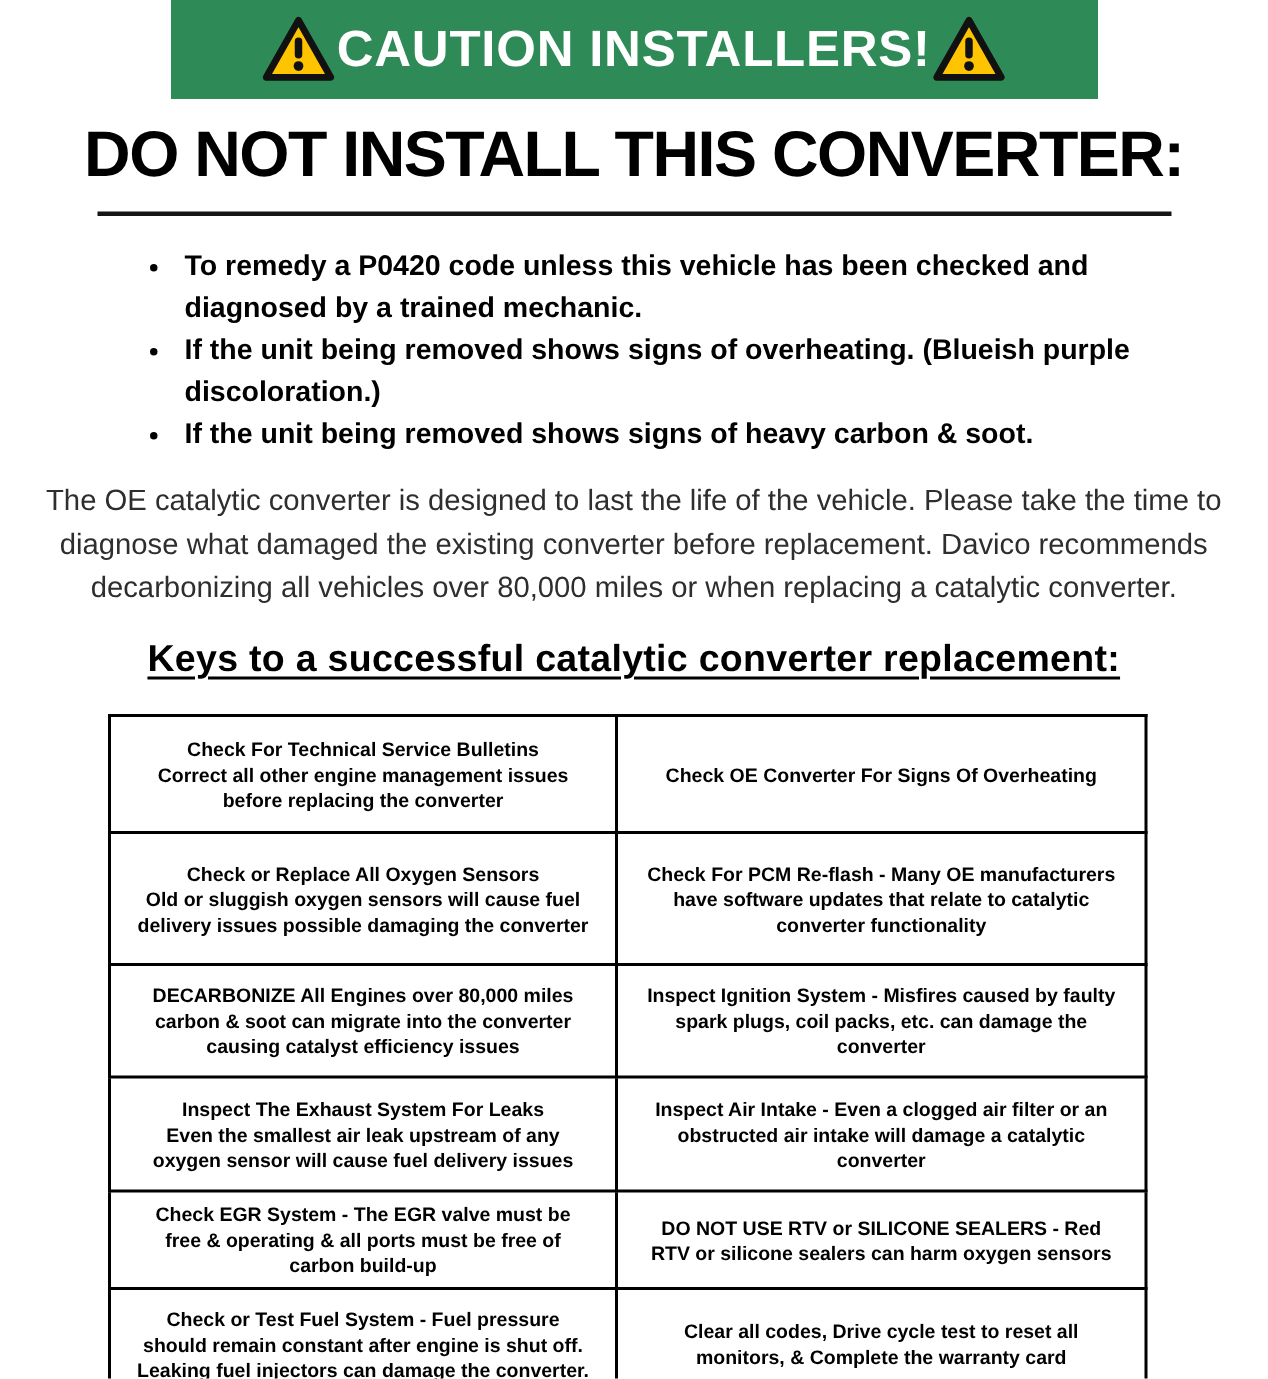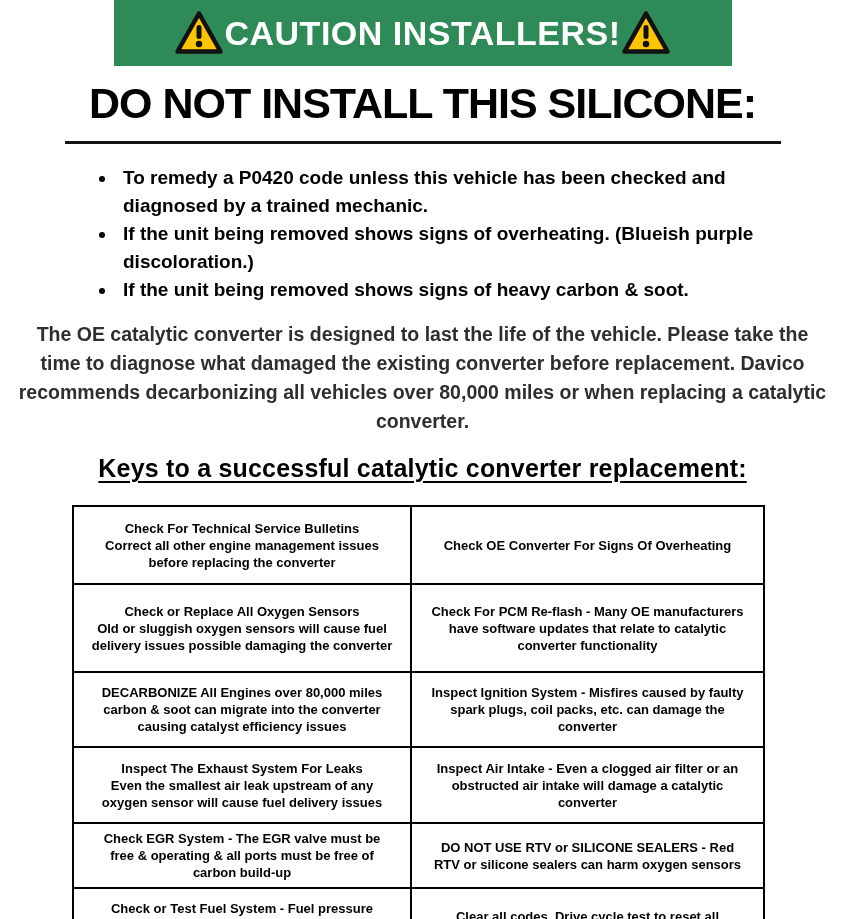--- a/index.html
+++ b/index.html
@@ -58,21 +58,21 @@
     font-weight: bold;
     line-height: 28px;
   }
   .bullets li { margin: 0; padding-left: 6px; }
 
   
   .intro {
     margin: 16px 16px 0 16px;
     text-align: center;
     font-size: 19.5px;
-    font-weight: 700;
+    font-weight: 400;
     line-height: 29px;
     color: #2e2e2e;
   }
 
   
   .section-heading {
     margin: 18px 0 0 0;
     text-align: center;
     font-size: 25px;
     font-weight: 800;
@@ -123,21 +123,21 @@
   <span class="banner-text">CAUTION INSTALLERS!</span>
   <span class="warn-icon">
     <svg viewBox="0 0 100 92" aria-hidden="true">
       <path d="M50 7 L93 83 H7 Z" fill="#FFC400" stroke="#111" stroke-width="9" stroke-linejoin="round"></path>
       <rect x="45" y="30" width="10" height="28" rx="5" fill="#111"></rect>
       <circle cx="50" cy="68" r="6.5" fill="#111"></circle>
     </svg>
   </span>
 </div>
 
-<h1 class="page-title">DO NOT INSTALL THIS SILICONE:</h1>
+<h1 class="page-title">DO NOT INSTALL THIS CONVERTER:</h1>
 
 <div class="divider"></div>
 
 <ul class="bullets">
   <li>To remedy a P0420 code unless this vehicle has been checked and diagnosed by a trained mechanic.</li>
   <li>If the unit being removed shows signs of overheating. (Blueish purple discoloration.)</li>
   <li>If the unit being removed shows signs of heavy carbon &amp; soot.</li>
 </ul>
 
 <p class="intro">The OE catalytic converter is designed to last the life of the vehicle. Please take the time to diagnose what damaged the existing converter before replacement. Davico recommends decarbonizing all vehicles over 80,000 miles or when replacing a catalytic converter.</p>

